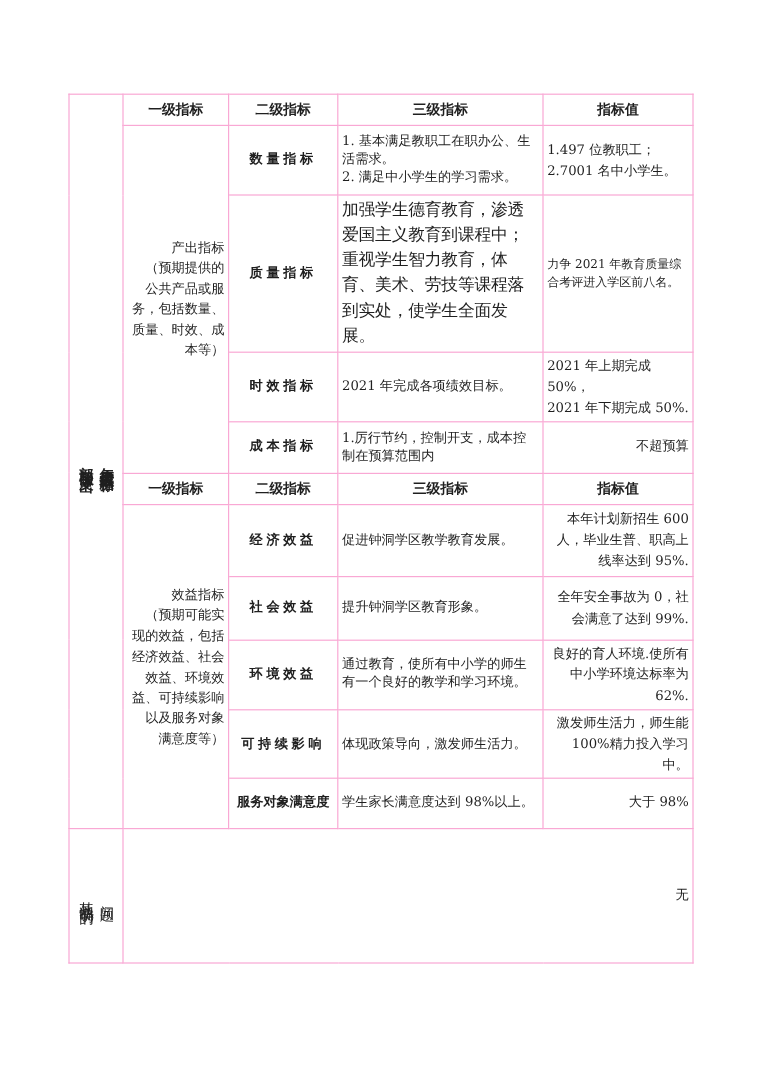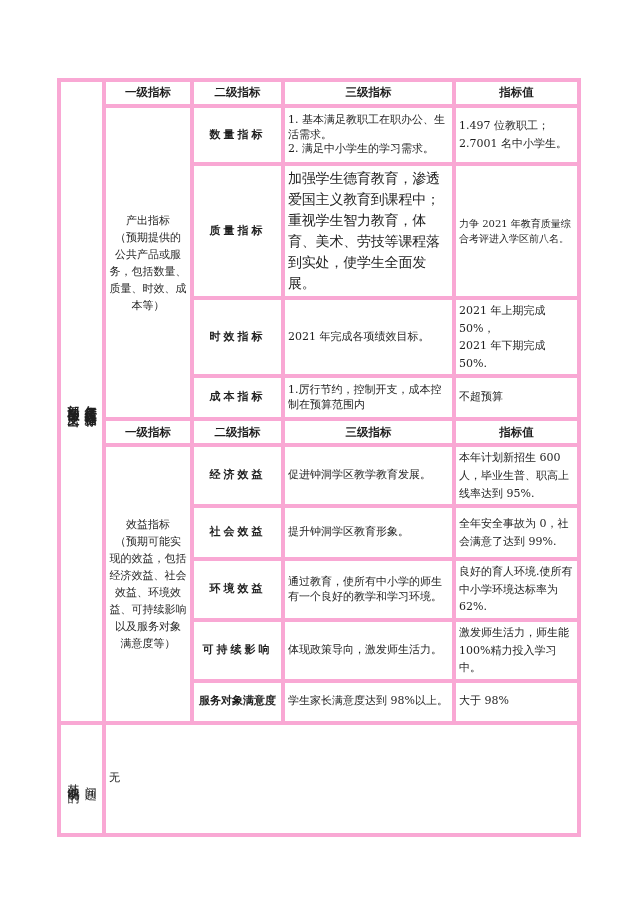--- a/index.html
+++ b/index.html
@@ -17,37 +17,37 @@
     overflow: hidden;
   }
   table.doc-table {
     position: absolute;
     left: 57px; top: 78px;
     width: 520px;
     border-collapse: collapse;
     table-layout: fixed;
   }
   td, th {
-    border: 4px solid #f9a8d4;
+    border: 1px solid #f9a8d4;
     vertical-align: middle;
     font-size: 11px;
     line-height: 1.35;
     padding: 2px 3px;
     overflow: hidden;
   }
   th.hdr {
     font-weight: bold;
     text-align: center;
     font-size: 11.5px;
   }
-  .center { text-align: left; }
+  .center { text-align: right; }
   .left { text-align: left; }
   .pre { white-space: pre-line; }
   .lv1 {
-    text-align: center;
+    text-align: right;
     white-space: pre-line;
     font-size: 11px;
     line-height: 1.55;
   }
   .lv2 { text-align: center; letter-spacing: 3px; font-weight: bold; }
   .lv2.tight { letter-spacing: 0; }
   .small { font-size: 14px; line-height: 1.5; letter-spacing: -0.2px; }
   .smallv { font-size: 10px; line-height: 1.5; }
   .vcell { padding: 0; }
   .vwrap {

